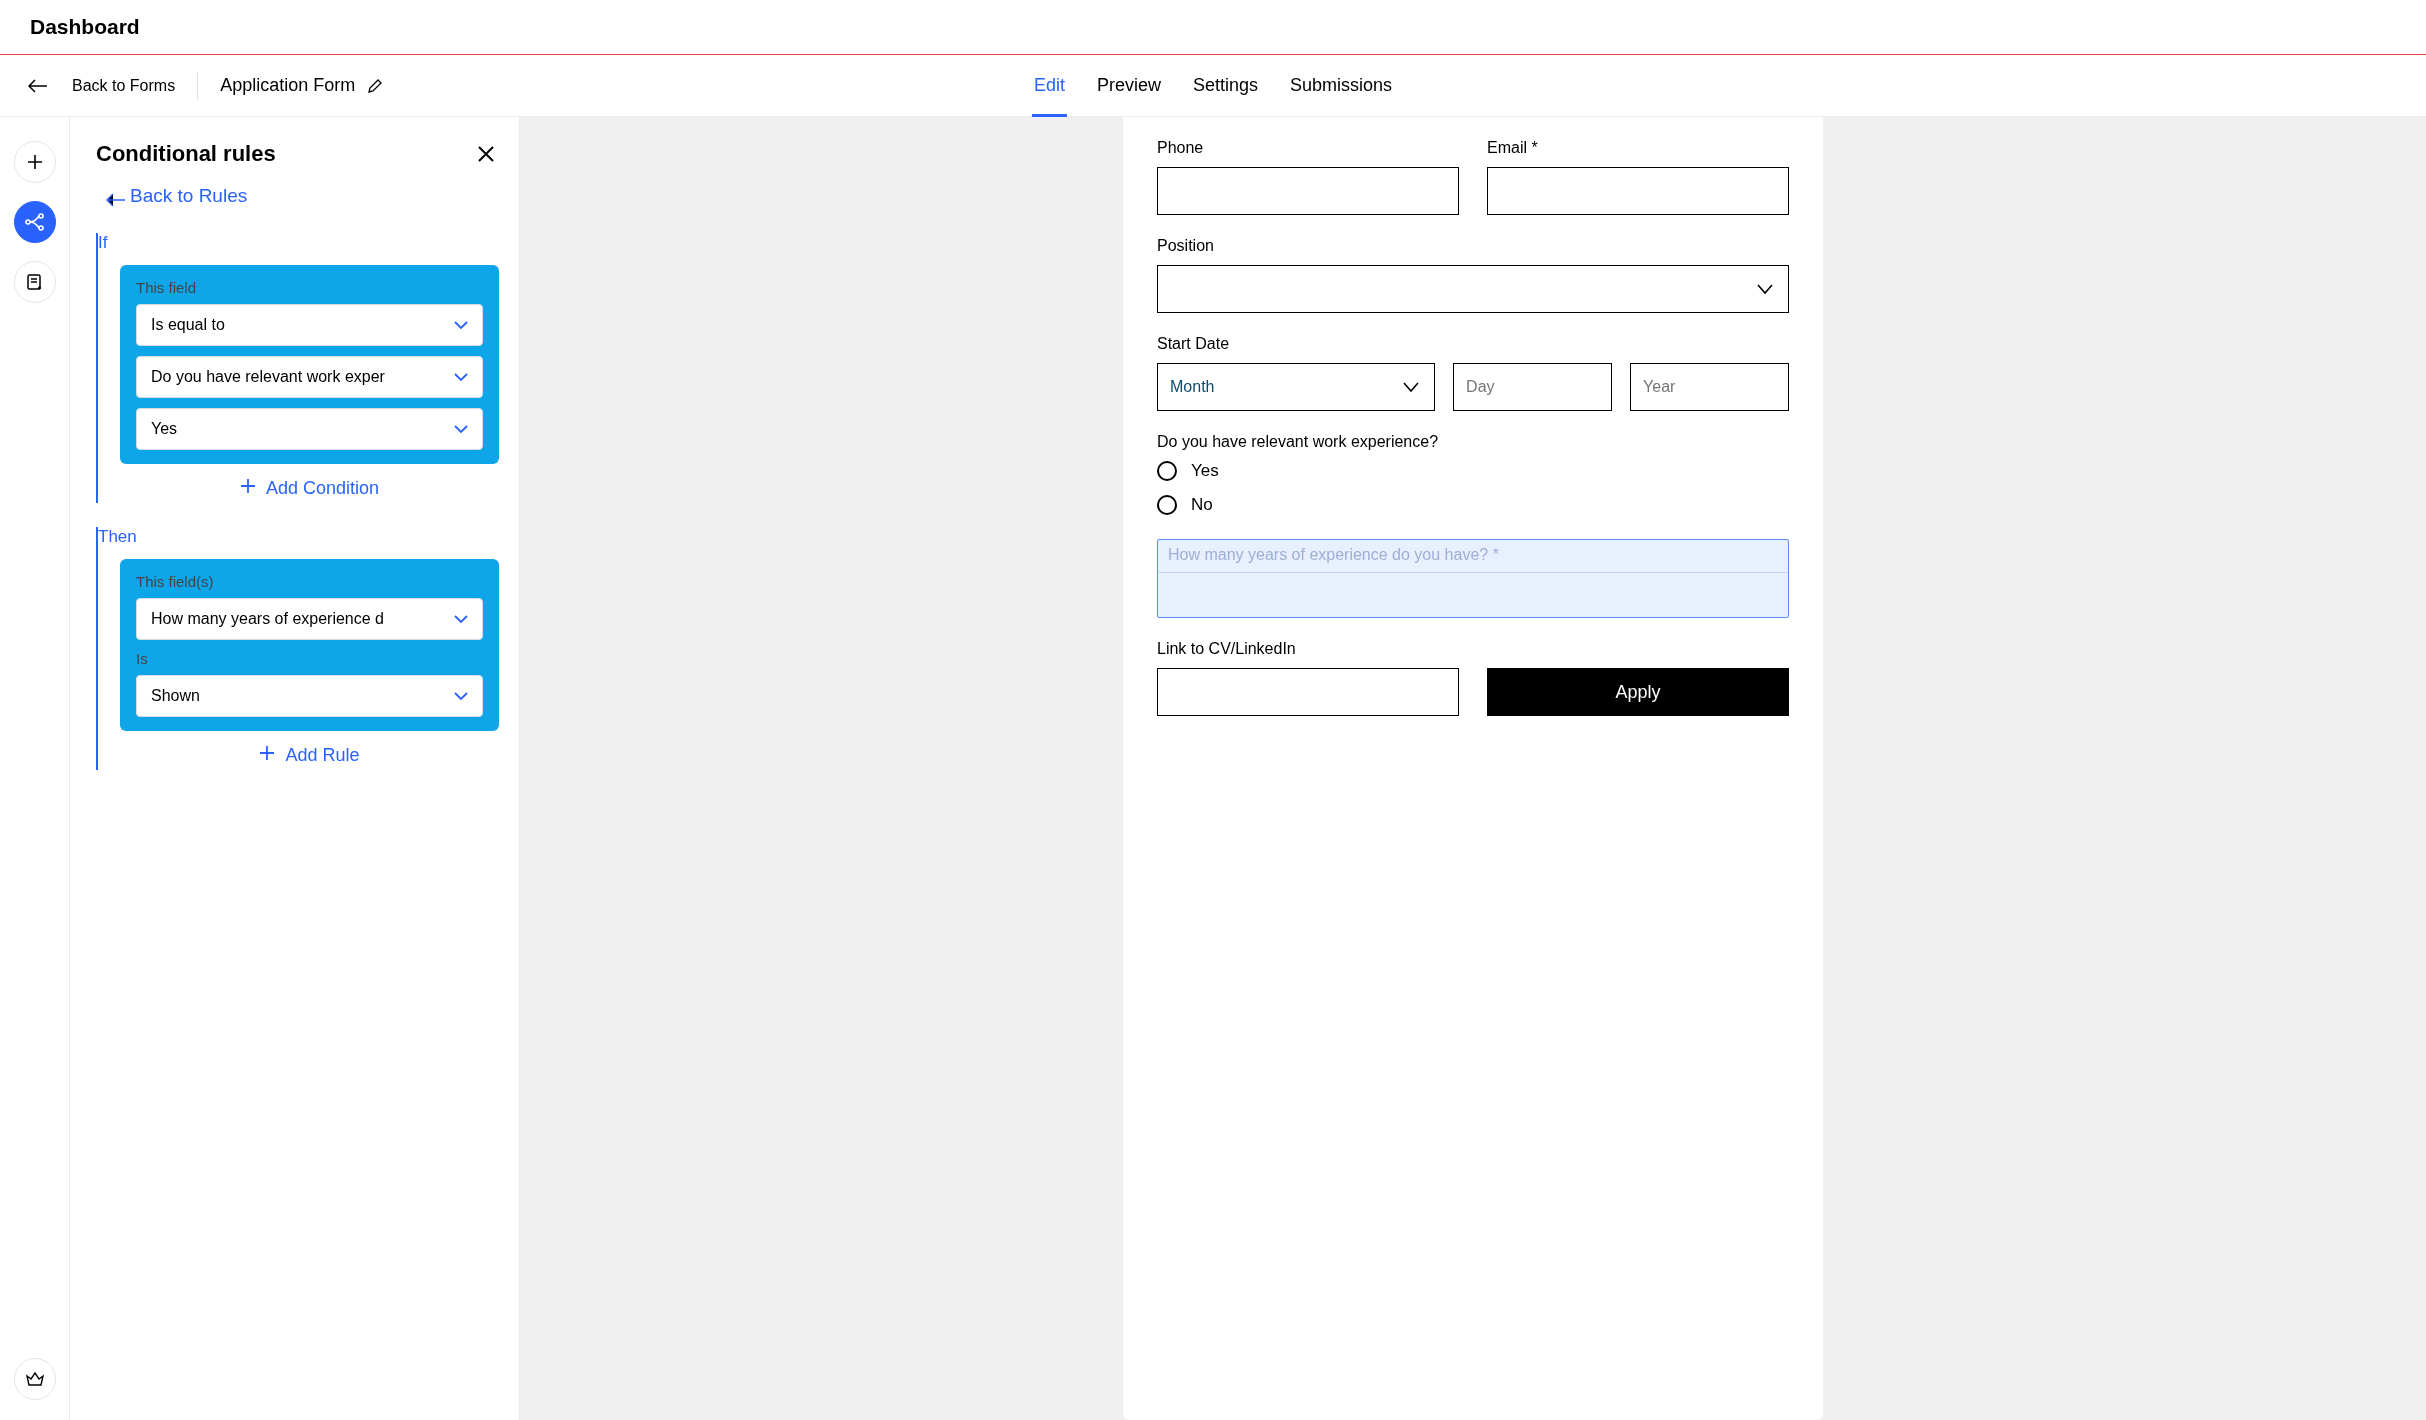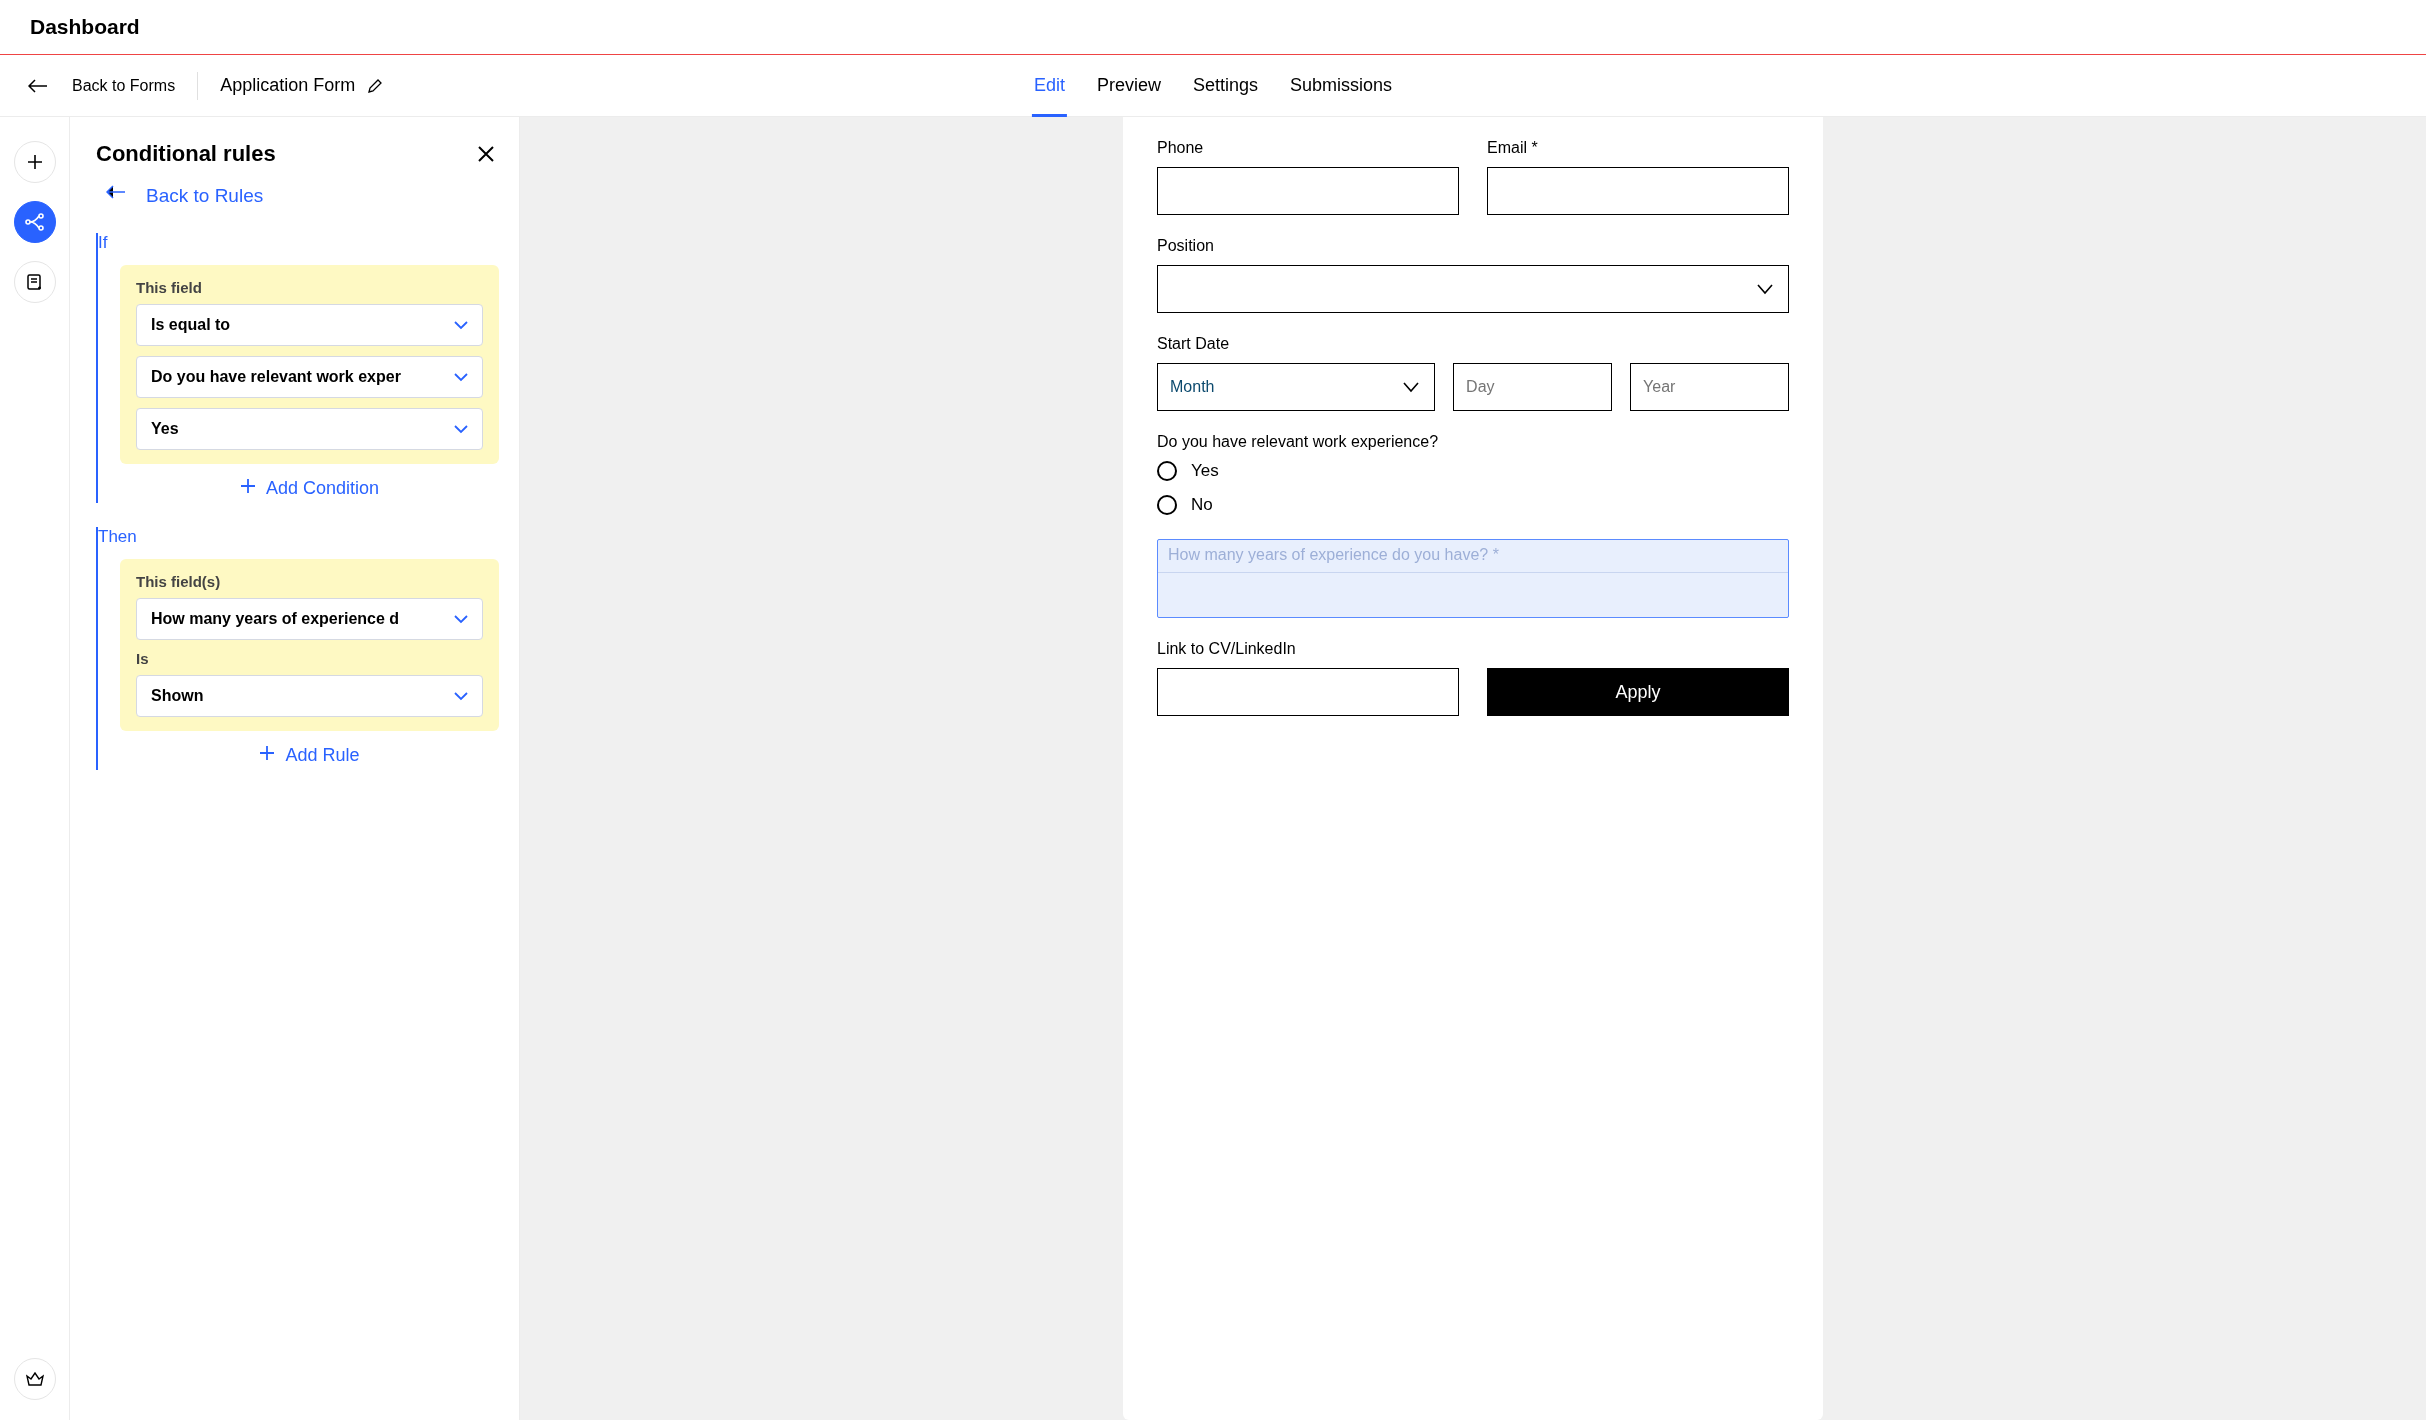--- a/index.html
+++ b/index.html
@@ -24,25 +24,25 @@
 
 .leftrail { width: 70px; border-right: 1px solid #ececec; display: flex; flex-direction: column; align-items: center; padding-top: 24px; gap: 18px; position: relative; }
 .rail-btn { width: 42px; height: 42px; border-radius: 50%; display: flex; align-items: center; justify-content: center; cursor: pointer; border: 1px solid #e5e5e5; background: #fff; }
 .rail-btn.blue { background: #2962ff; border-color: #2962ff; }
 .rail-bottom { position: absolute; bottom: 20px; }
 
 .sidepanel { width: 450px; padding: 24px 20px 24px 26px; border-right: 1px solid #ececec; overflow: auto; }
 .panel-head { display: flex; align-items: center; justify-content: space-between; margin-bottom: 18px; }
 .panel-title { font-size: 22px; font-weight: 700; }
 .close-x { font-size: 22px; cursor: pointer; padding: 4px; }
-.back-rules { display: flex; align-items: flex-start; gap: 20px; color: #2962ff; font-size: 19px; cursor: pointer; margin-bottom: 26px; padding-left: 10px; }
+.back-rules { display: flex; align-items: flex-end; gap: 4px; color: #2962ff; font-size: 19px; cursor: pointer; margin-bottom: 26px; padding-left: 10px; }
 
 .rule-group { border-left: 2px solid #2962ff; padding-left: 0; margin-bottom: 24px; }
 .group-label { color: #2962ff; font-size: 17px; padding-left: 0; margin-bottom: 12px; margin-left: 0; }
-.group-body { background: #fef9c3; border-radius: 6px; padding: 14px 16px 14px 16px; margin-left: 22px; font-weight: bold; }
+.group-body { background: #0ea5e9; border-radius: 6px; padding: 14px 16px 14px 16px; margin-left: 22px; }
 .field-label { font-size: 15px; color: #444; margin-bottom: 8px; }
 .sel { background: #fff; border: 1px solid #d5d9e2; border-radius: 4px; height: 42px; display: flex; align-items: center; justify-content: space-between; padding: 0 14px; font-size: 16px; cursor: pointer; margin-bottom: 10px; overflow: hidden; }
 .sel:last-child { margin-bottom: 0; }
 .sel-text { white-space: nowrap; overflow: hidden; text-overflow: clip; flex: 1; padding-right: 8px; }
 .chev { color: #2962ff; flex-shrink: 0; }
 .add-link { display: flex; justify-content: center; gap: 10px; color: #2962ff; font-size: 18px; cursor: pointer; padding: 14px 0 4px; margin-left: 22px; }
 
 .canvas { flex: 1; background: #f0f0f0; display: flex; justify-content: center; padding: 0; overflow: auto; }
 .form-card { background: #fff; width: 700px; padding: 0 34px 28px; border-radius: 0 0 6px 6px; }
 .fld { margin-top: 22px; }

